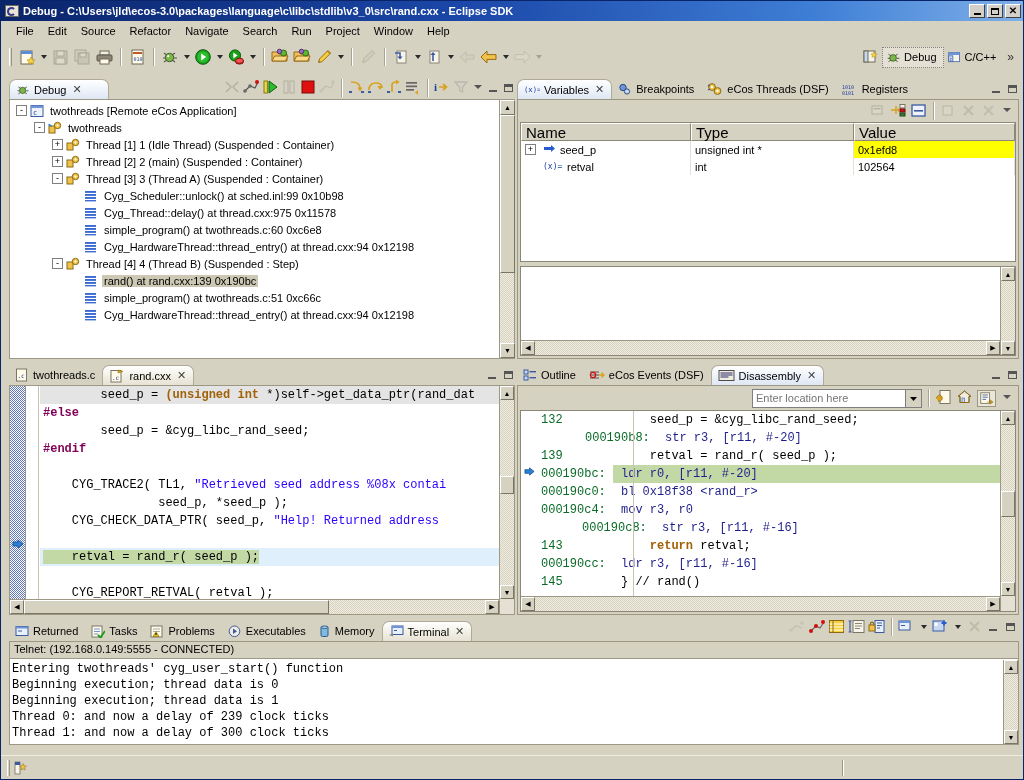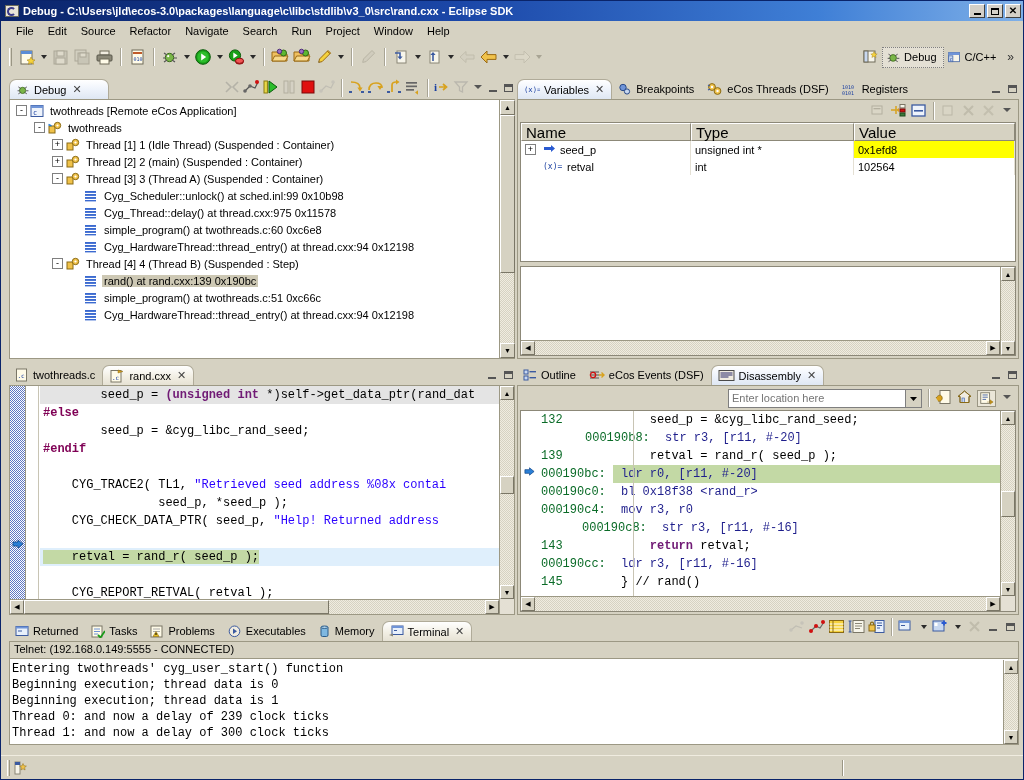--- a/index.html
+++ b/index.html
@@ -107,21 +107,21 @@
 
   
   .ed-gutter { position:absolute; left:0; top:0; bottom:0; width:16px;
       background:repeating-conic-gradient(#ffffff 0 25%, #5f77c4 0 50%) 0 0/2px 2px;
       border-right:1px solid #9c9884;}
   .ed-fold { position:absolute; left:17px; top:0; bottom:0; width:12px; background:#fff;
              border-right:1px solid #c8c4b4;}
   .code { position:absolute; left:30px; right:15px; top:0; bottom:15px; background:#fff;
           font-family:"Liberation Mono", monospace; font-size:12px; overflow:hidden; }
   .cl { height:18px; line-height:18px; white-space:pre; padding-left:3px;}
-  .kw { color:#701a75; font-weight:bold;}
+  .kw { color:#a16207; font-weight:bold;}
   .pp { color:#7f0055; font-weight:bold;}
   .str { color:#2a00ff;}
   .cl.top { background:#e4e4e4; }
   .cl.exec { background:#dfeffc; }
   .cl.exec .hlbox { background:#c3d9a5; }
 
   
   .dis { position:absolute; left:0; right:15px; top:0; bottom:15px; background:#fff;
          font-family:"Liberation Mono", monospace; font-size:12px; overflow:hidden;}
   .dl { height:18px; line-height:18px; display:flex; white-space:pre;}
@@ -850,21 +850,21 @@
           </span>
         <span class="vmax">
             <i></i>
           </span>
       </div>
     </div>
 
     <div class="viewbody" style="background:#d6d2c2;">
 
       <div style="position:absolute;left:0;right:0;top:0;height:24px;display:flex;align-items:center;justify-content:flex-end;gap:4px;padding-right:4px;background:#d6d2c2;">
-        <div style="display:flex; width:194px; height:19px; border:1px solid #7f7f7f; background:#fff;">
+        <div style="display:flex; width:170px; height:19px; border:1px solid #7f7f7f; background:#fff;">
           <input type="text" style="flex: 1 1 auto; border: none; outline: none; font-size: 11px; padding: 0px 3px; font-family: &quot;Liberation Sans&quot;, sans-serif; color: rgb(0, 0, 0);" placeholder="Enter location here">
           <span style="width:16px; background:#d6d2c2; border-left:1px solid #7f7f7f; display:flex; align-items:center; justify-content:center;">
             <svg width="9" height="9" viewBox="0 0 9 9">
                 <path d="M1 3h7l-3.5 4z" fill="#000"></path>
               </svg>
           </span>
         </div>
         <span class="tsep" style="margin:0 2px;"></span>
         <span>
           <svg width="17" height="16" viewBox="0 0 17 16">

